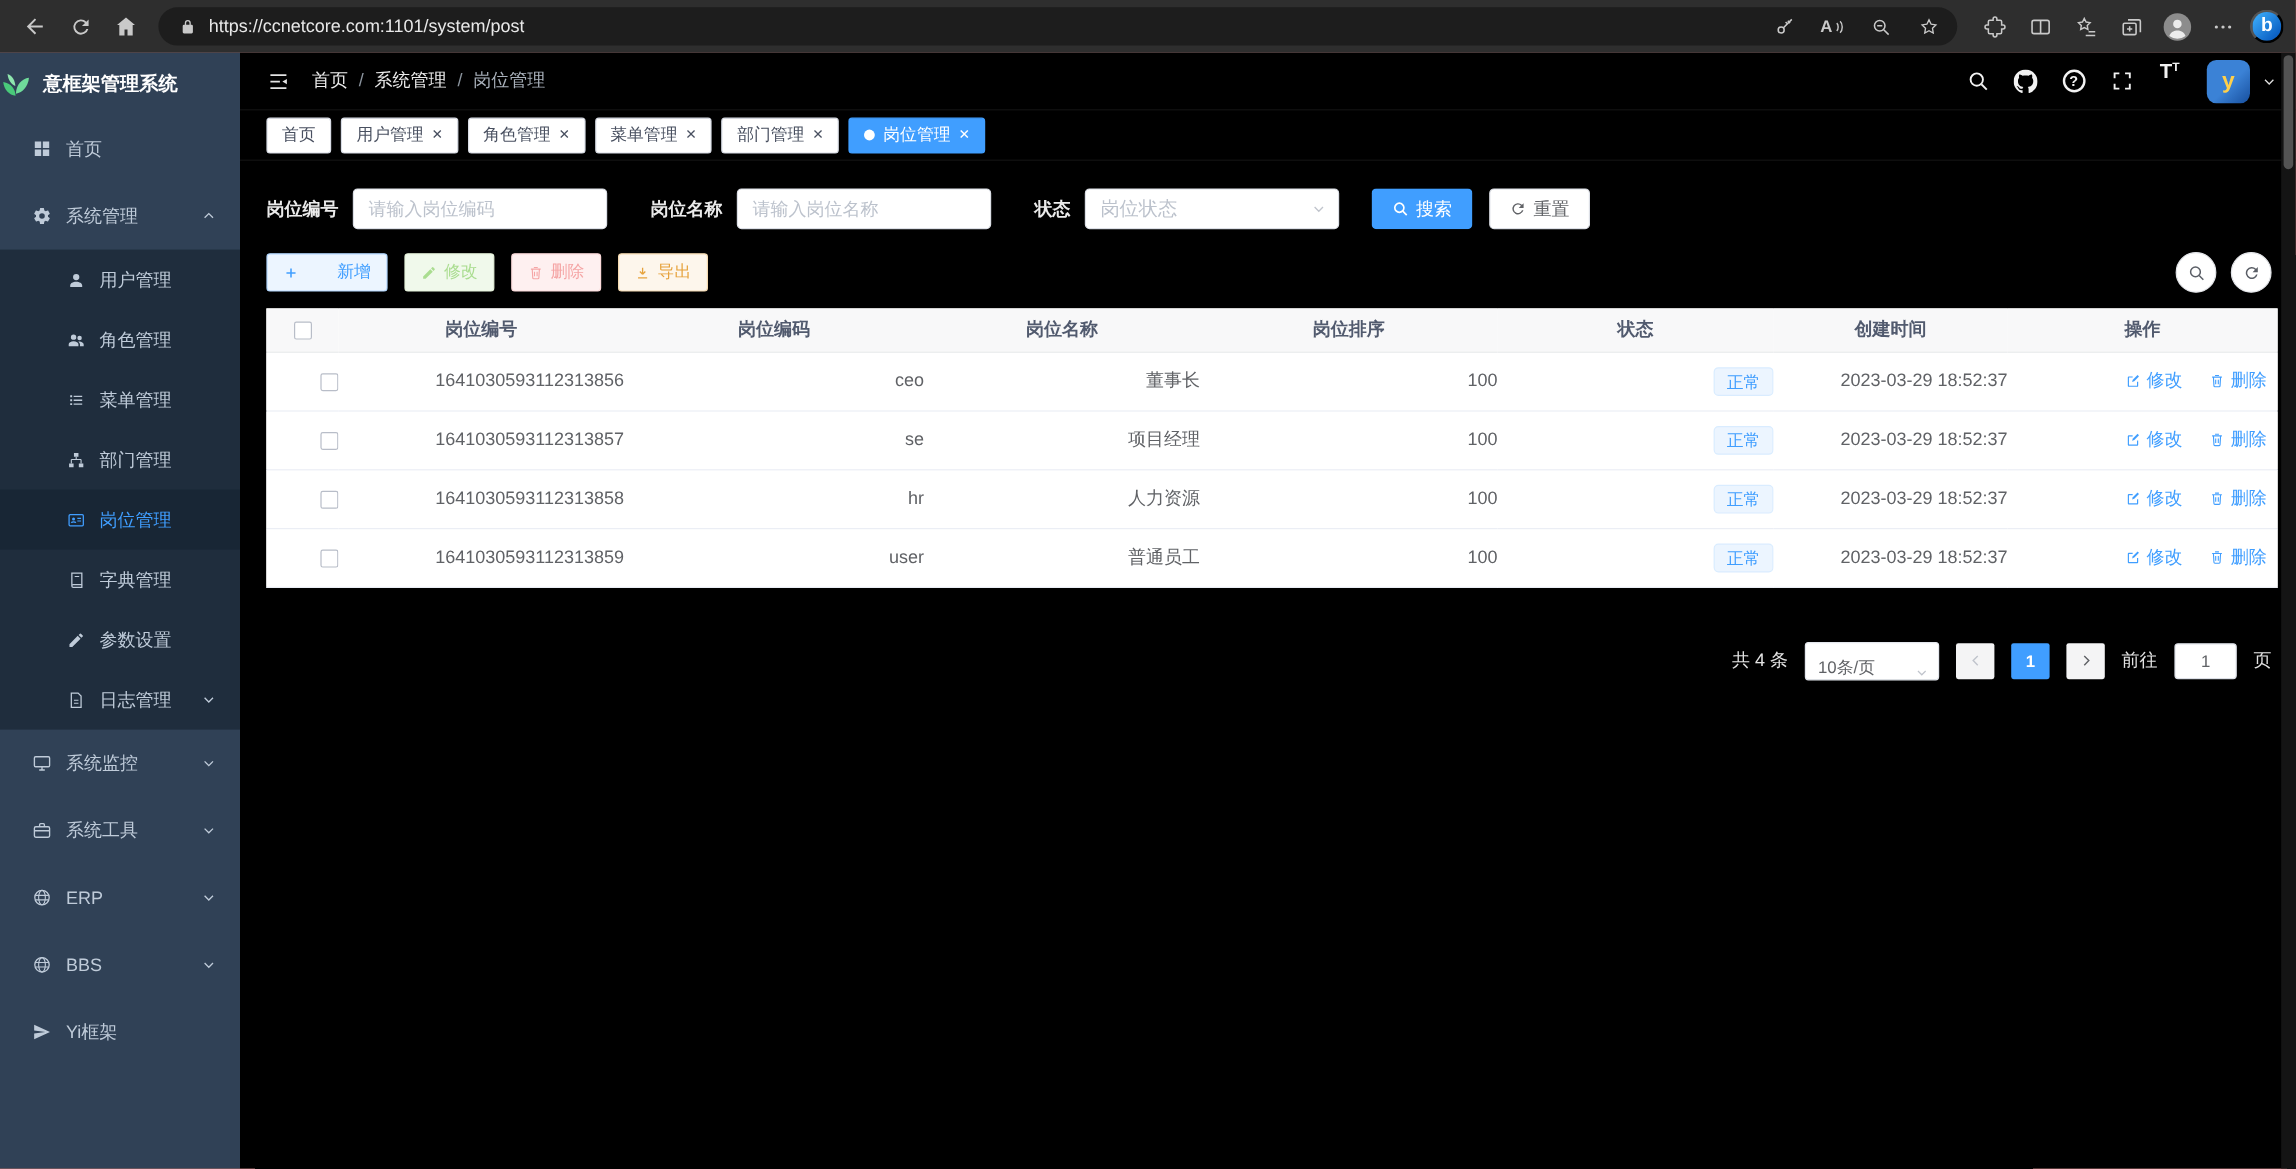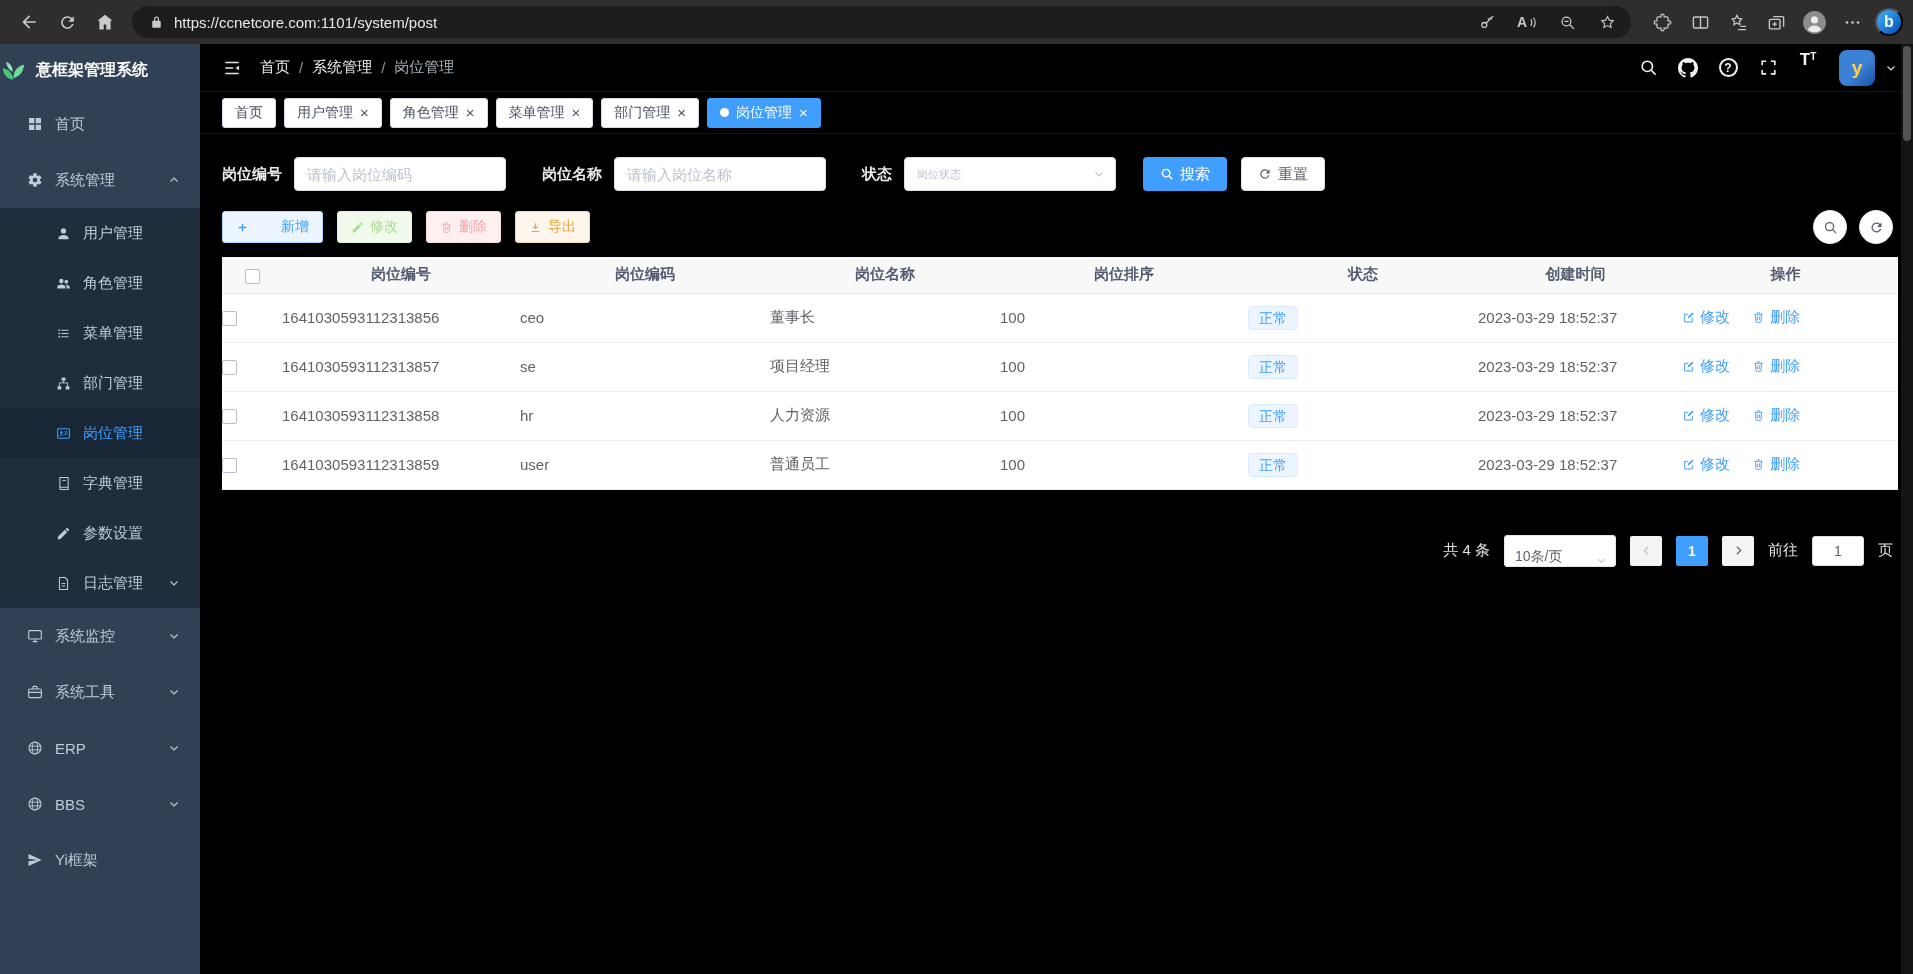--- a/index.html
+++ b/index.html
@@ -52,37 +52,37 @@
   .tab .dot { width:9px; height:9px; border-radius:50%; background:#fff; }
   .tab .x { font-size:15px; line-height:1; cursor:pointer; }
 
   
   .content { flex:1 1 auto; padding:14px 20px 0 22px; }
   .filter-row { display:flex; align-items:center; margin:9px 0 19px; }
   .flabel { font-size:15px; font-weight:bold; color:#ebebeb; margin-right:12px; white-space:nowrap; }
   .finput { width:212px; height:34px; background:#fff; border:1px solid #dcdfe6; border-radius:4px; padding:0 12px; font-size:15px; color:#606266; margin-right:36px; outline:none; font-family:inherit; }
   .finput::placeholder { color:#bcc2cc; }
   .fselect { width:212px; height:34px; background:#fff; border:1px solid #dcdfe6; border-radius:4px; display:flex; align-items:center; justify-content:space-between; padding:0 10px 0 12px; margin-right:27px; cursor:pointer; }
-  .fselect .ph { color:#bcc2cc; font-size:11px; }
+  .fselect .ph { color:#bcc2cc; font-size:16px; }
   .btn { height:34px; border-radius:4px; font-size:15px; display:inline-flex; align-items:center; gap:6px; padding:0 16px; border:1px solid transparent; cursor:pointer; font-family:inherit; }
   .btn-primary { background:#409eff; color:#fff; }
   .btn-default { background:#fff; color:#606266; border-color:#dcdfe6; margin-left:14px; }
 
   .action-row { display:flex; align-items:center; margin-bottom:13px; }
   .abtn { height:32px; border-radius:3px; font-size:14px; display:inline-flex; align-items:center; gap:6px; padding:0 13px; margin-right:14px; border:1px solid; cursor:pointer; font-family:inherit; }
   .abtn.add { background:#ecf5ff; border-color:#b3d8ff; color:#409eff;gap:32px; }
   .abtn.edit { background:#f0f9eb; border-color:#e6f3dc; color:#aadd90; cursor:not-allowed; }
   .abtn.del { background:#fef0f0; border-color:#fbdada; color:#f5a5a5; cursor:not-allowed; }
   .abtn.export { background:#fdf6ec; border-color:#f5dab1; color:#e6a23c; }
   .round-btns { margin-left:auto; display:flex; gap:12px; }
   .rbtn { width:34px; height:34px; border-radius:50%; background:#fff; border:1px solid #e3e5e9; color:#5a5e66; display:flex; align-items:center; justify-content:center; cursor:pointer; }
 
   table.grid { width:100%; border-collapse:collapse; table-layout:fixed; background:#fff; }
   .grid thead th { background:#f8f8f9; color:#515a6e; font-weight:bold; font-size:15px; height:36px; text-align:center; border-bottom:1px solid #e8eaec; }
-  .grid tbody td { color:#606266; font-size:15px; height:49px; text-align:left; border-bottom:1px solid #ebeef5; background:#fff; white-space:nowrap; overflow:hidden; }
+  .grid tbody td { color:#606266; font-size:15px; height:49px; text-align:right; border-bottom:1px solid #ebeef5; background:#fff; white-space:nowrap; overflow:hidden; }
   .cb { display:inline-block; width:15px; height:15px; border:1px solid #b8bdc8; border-radius:2px; background:#fff; vertical-align:middle; cursor:pointer; }
   .tag { display:inline-block; padding:4px 10px; font-size:14px; color:#409eff; background:#ecf5ff; border:1px solid #d9ecff; border-radius:4px; line-height:1; }
   .oplink { color:#409eff; font-size:15px; display:inline-flex; align-items:center; gap:5px; margin:0 9px; cursor:pointer; }
   .oplink i { font-style:normal; }
 
   .pagination { display:flex; align-items:center; justify-content:flex-end; margin-top:45px; gap:14px; color:#e3e3e3; font-size:15px; }
   .psel { width:112px; height:32px; background:#fff; border:1px solid #e4e7ed; border-radius:3px; display:flex; align-items:flex-end; justify-content:space-between; padding:0 8px 0 10px; color:#606266; font-size:14px; cursor:pointer; }
   .pbtn { min-width:32px; height:30px; background:#f4f4f5; border-radius:2px; display:flex; align-items:center; justify-content:center; color:#606266; cursor:pointer; }
   .pbtn.disabled { color:#c0c4cc; cursor:not-allowed; }
   .pbtn.page-active { background:#409eff; color:#fff; font-weight:bold; font-size:14px; }

